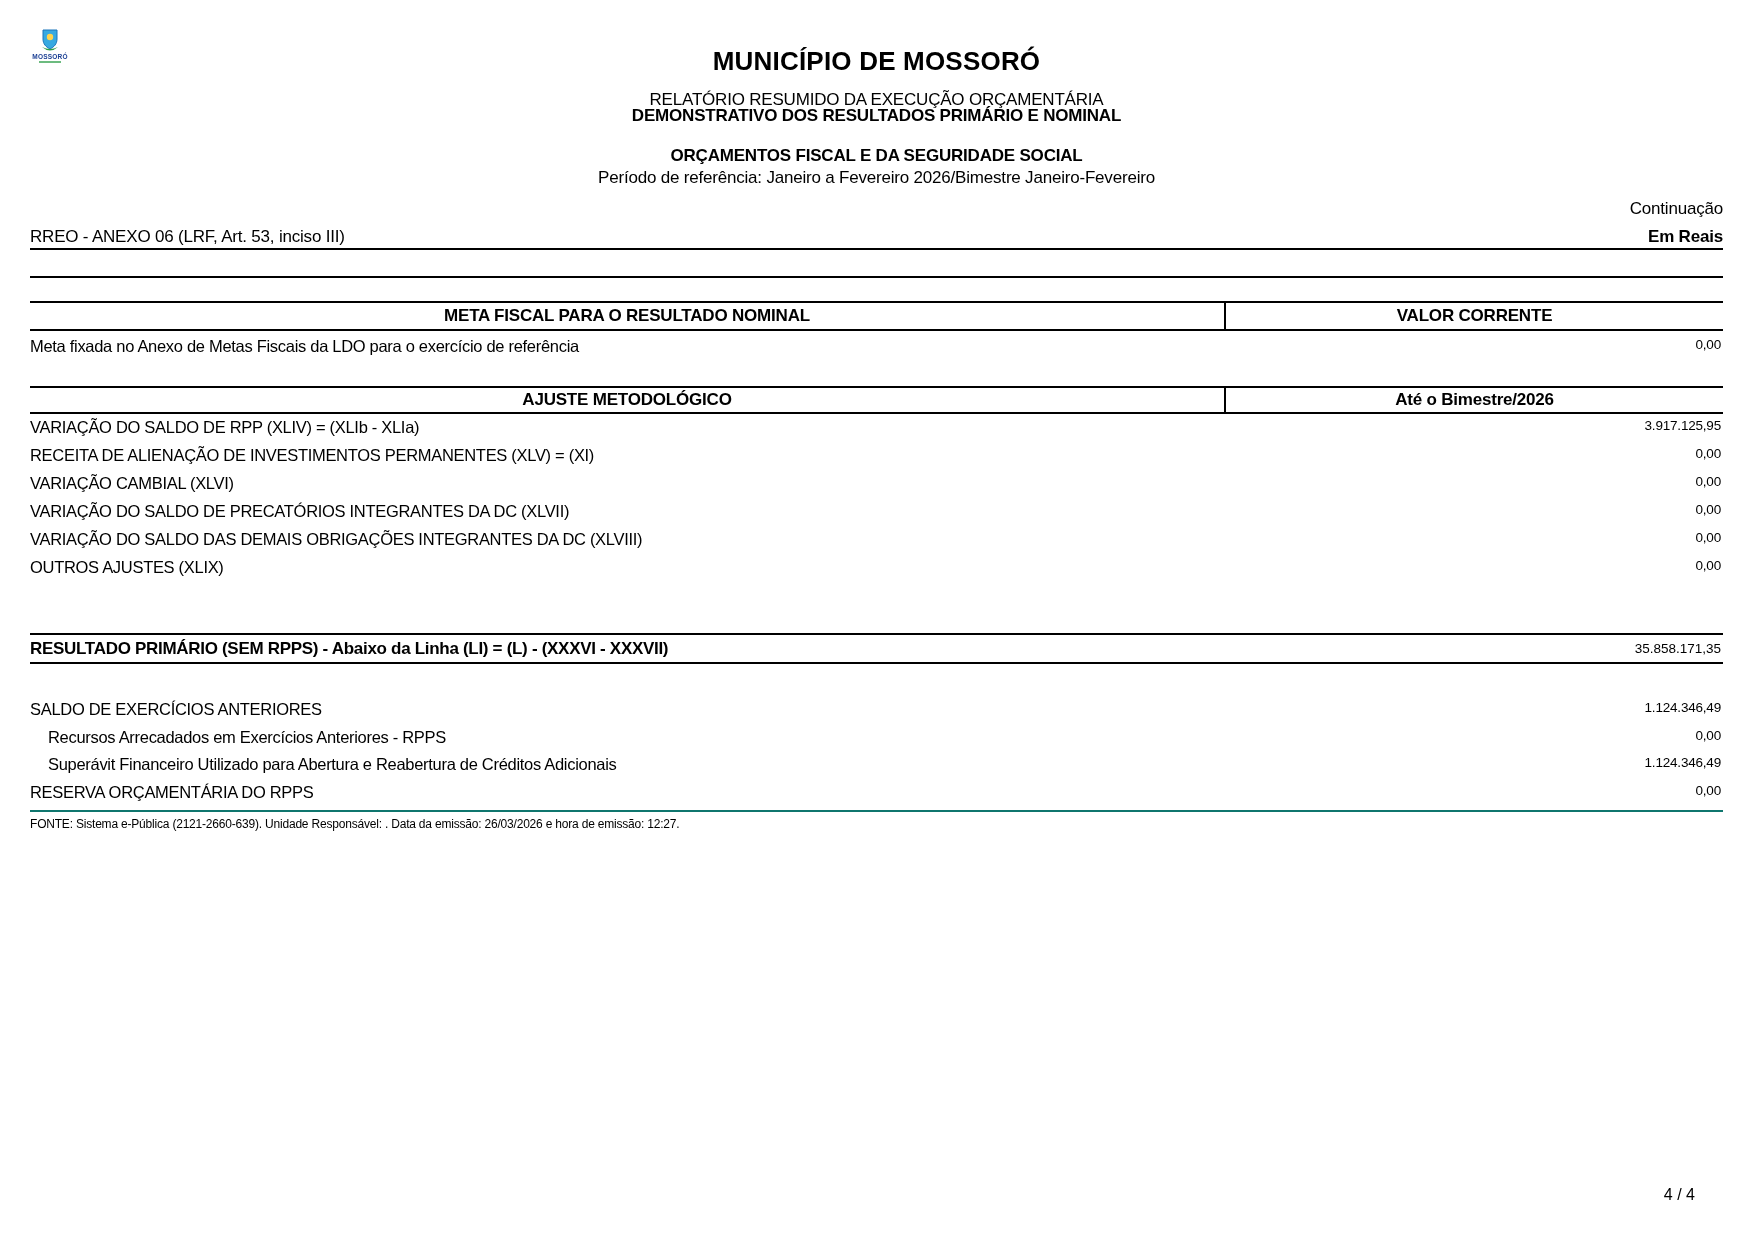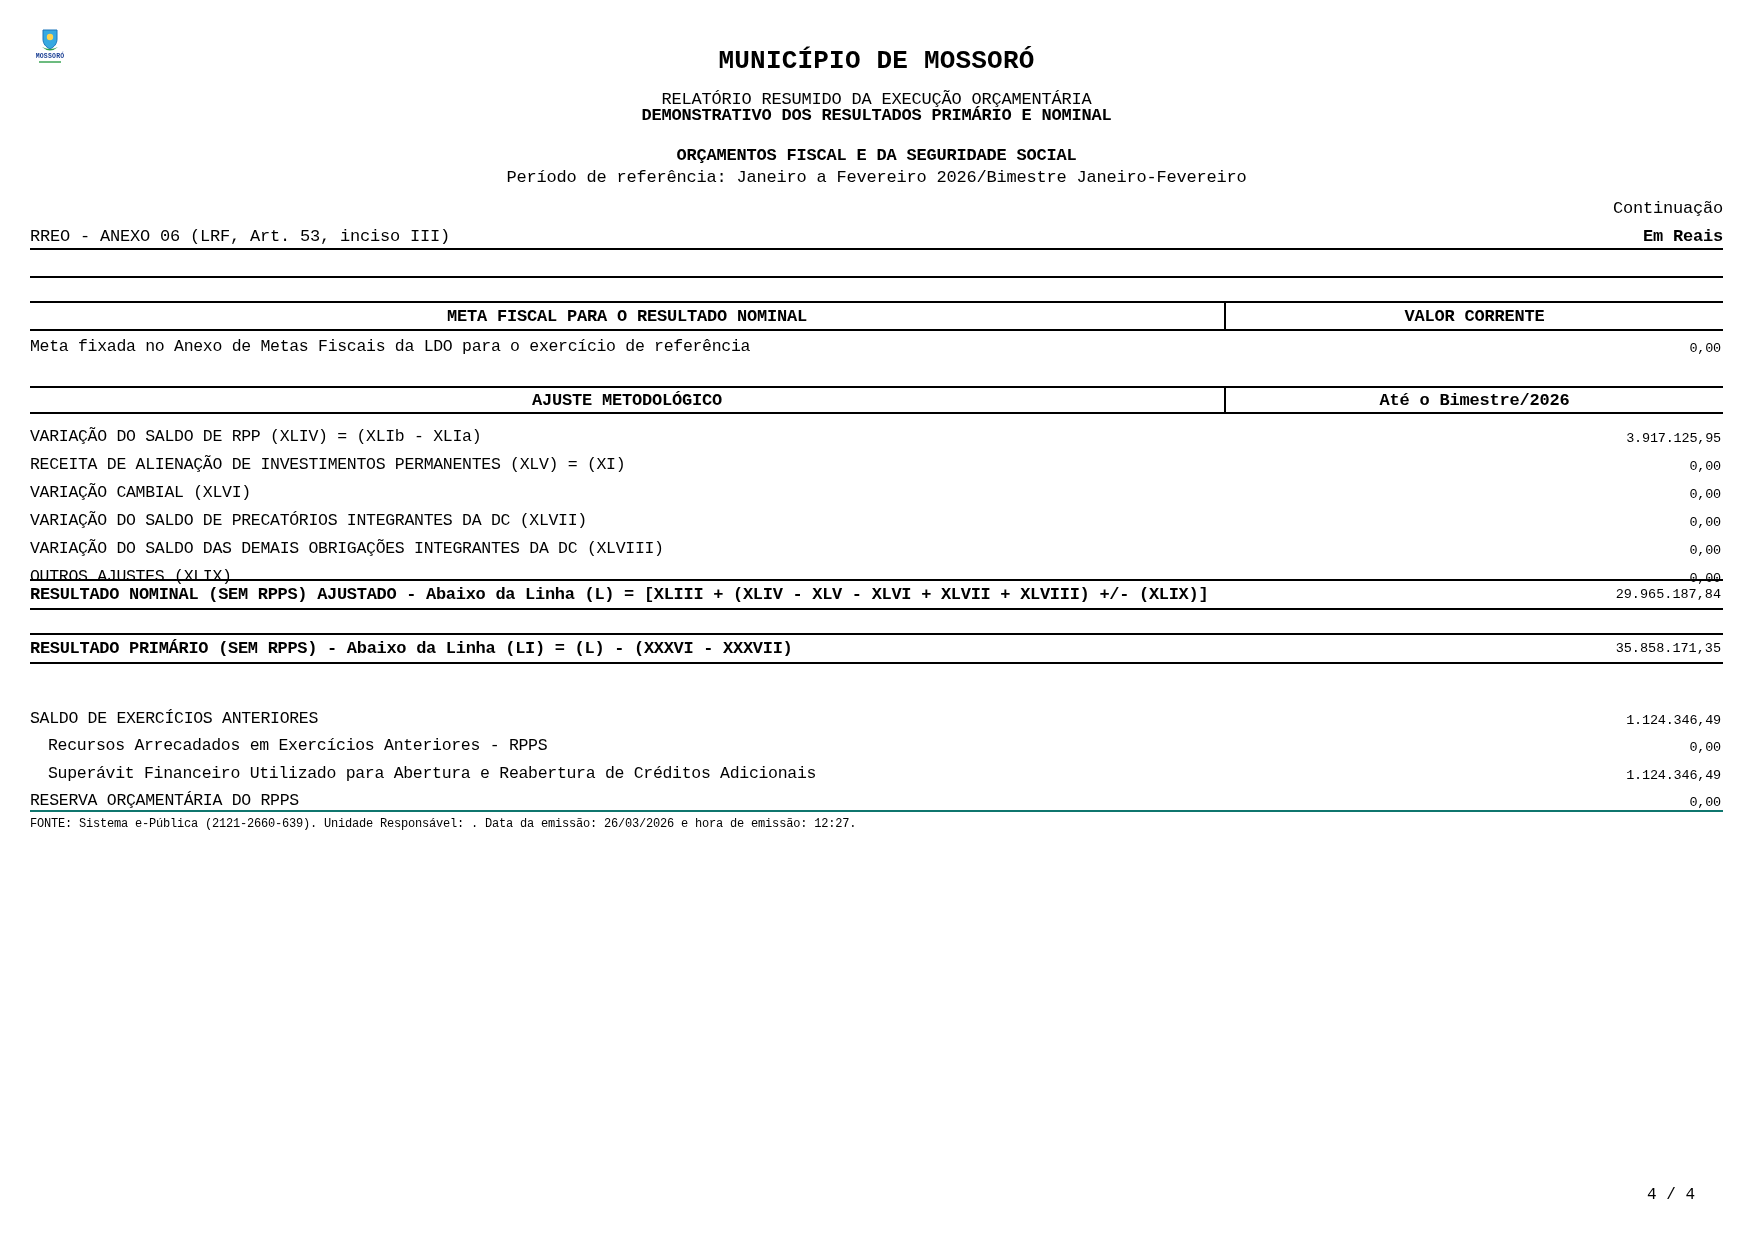--- a/index.html
+++ b/index.html
@@ -1,20 +1,20 @@
 <!DOCTYPE html>
 <html><head>
 <meta charset="utf-8">
 <style>
   html,body{margin:0;padding:0;background:#fff;}
   .page{
     position:relative;
     width:1755px;height:1240px;
     background:#ffffff;
-    font-family:Liberation Mono, monospace;
+    font-family:Liberation Sans, sans-serif;
     color:#000;
     overflow:hidden;
   }
   .abs{position:absolute;}
   .content-x{left:30px;width:1693px;}
   .hr{position:absolute;left:30px;width:1693px;border-top:2px solid #000;height:0;}
   .center{text-align:center;}
   .right{text-align:right;}
   .b{font-weight:bold;}
 
@@ -35,21 +35,21 @@
     display:flex;align-items:center;justify-content:center;
     font-weight:bold;font-size:17px;letter-spacing:-0.2px;
   }
   .thead .c2{
     flex:1;display:flex;align-items:center;justify-content:center;
     font-weight:bold;font-size:17px;letter-spacing:-0.2px;
   }
 
   
   .trow{
-    display:flex;justify-content:space-between;align-items:flex-end;
+    display:flex;justify-content:space-between;align-items:flex-start;
     box-sizing:border-box;padding-right:2px;
   }
   .trow .lbl{font-size:16.5px;letter-spacing:-0.3px;white-space:nowrap;}
   .trow .lbl.ind{padding-left:18px;}
   .trow .val{font-size:13.5px;letter-spacing:-0.2px;white-space:nowrap;}
   .rows .trow{height:28px;}
 
   .total-row{
     position:absolute;left:30px;width:1693px;box-sizing:border-box;
     border-top:2px solid #000;border-bottom:2px solid #000;
@@ -132,24 +132,20 @@
     <div class="trow">
       <span class="lbl">VARIAÇÃO DO SALDO DAS DEMAIS OBRIGAÇÕES INTEGRANTES DA DC (XLVIII)</span>
       <span class="val">0,00</span>
     </div>
     <div class="trow">
       <span class="lbl">OUTROS AJUSTES (XLIX)</span>
       <span class="val">0,00</span>
     </div>
   </div>
 
-  <div class="total-row" style="top:579px;height:31px;">
-    <span class="lbl">RESULTADO NOMINAL (SEM RPPS) AJUSTADO - Abaixo da Linha (L) = [XLIII + (XLIV - XLV - XLVI + XLVII + XLVIII) +/- (XLIX)]</span>
-    <span class="val">29.965.187,84</span>
-  </div>
 
   <div class="total-row" style="top:633px;height:31px;">
     <span class="lbl">RESULTADO PRIMÁRIO (SEM RPPS) - Abaixo da Linha (LI) = (L) - (XXXVI - XXXVII)</span>
     <span class="val">35.858.171,35</span>
   </div>
 
   <div class="abs content-x rows" style="top:700px;border-bottom:2px solid #0f766e;">
     <div class="trow" style="height:27.5px;">
       <span class="lbl">SALDO DE EXERCÍCIOS ANTERIORES</span>
       <span class="val">1.124.346,49</span>

